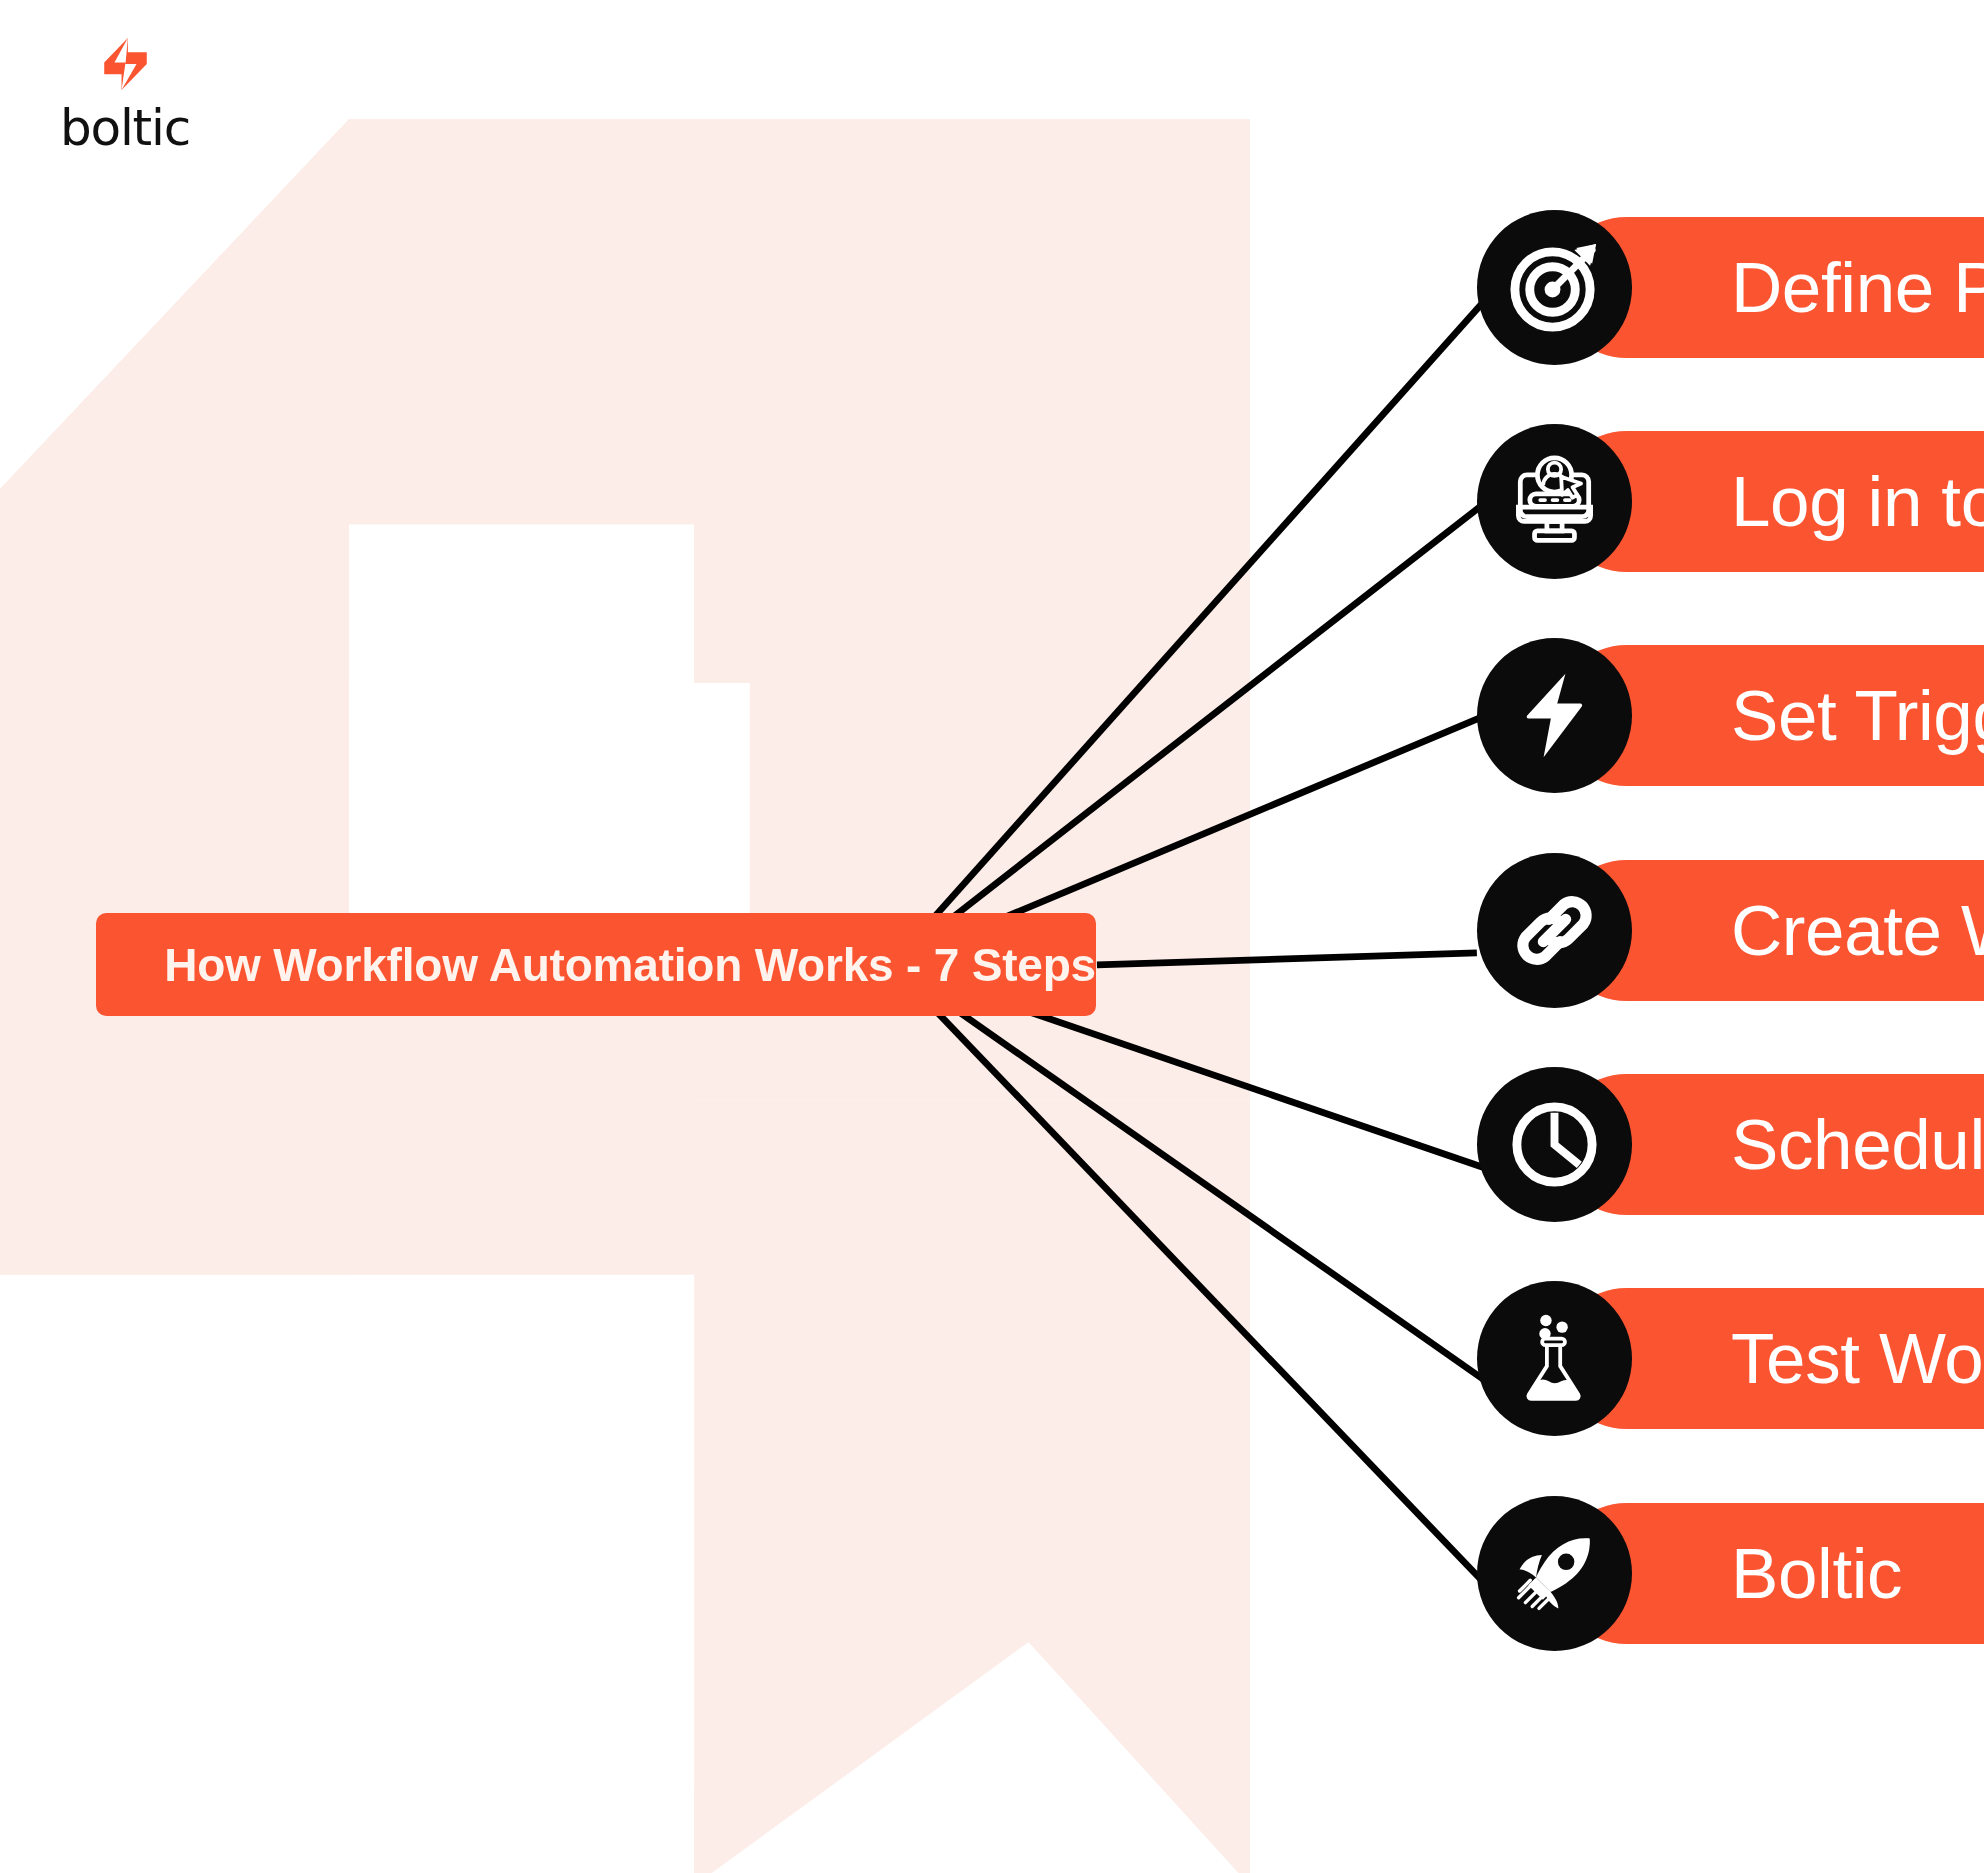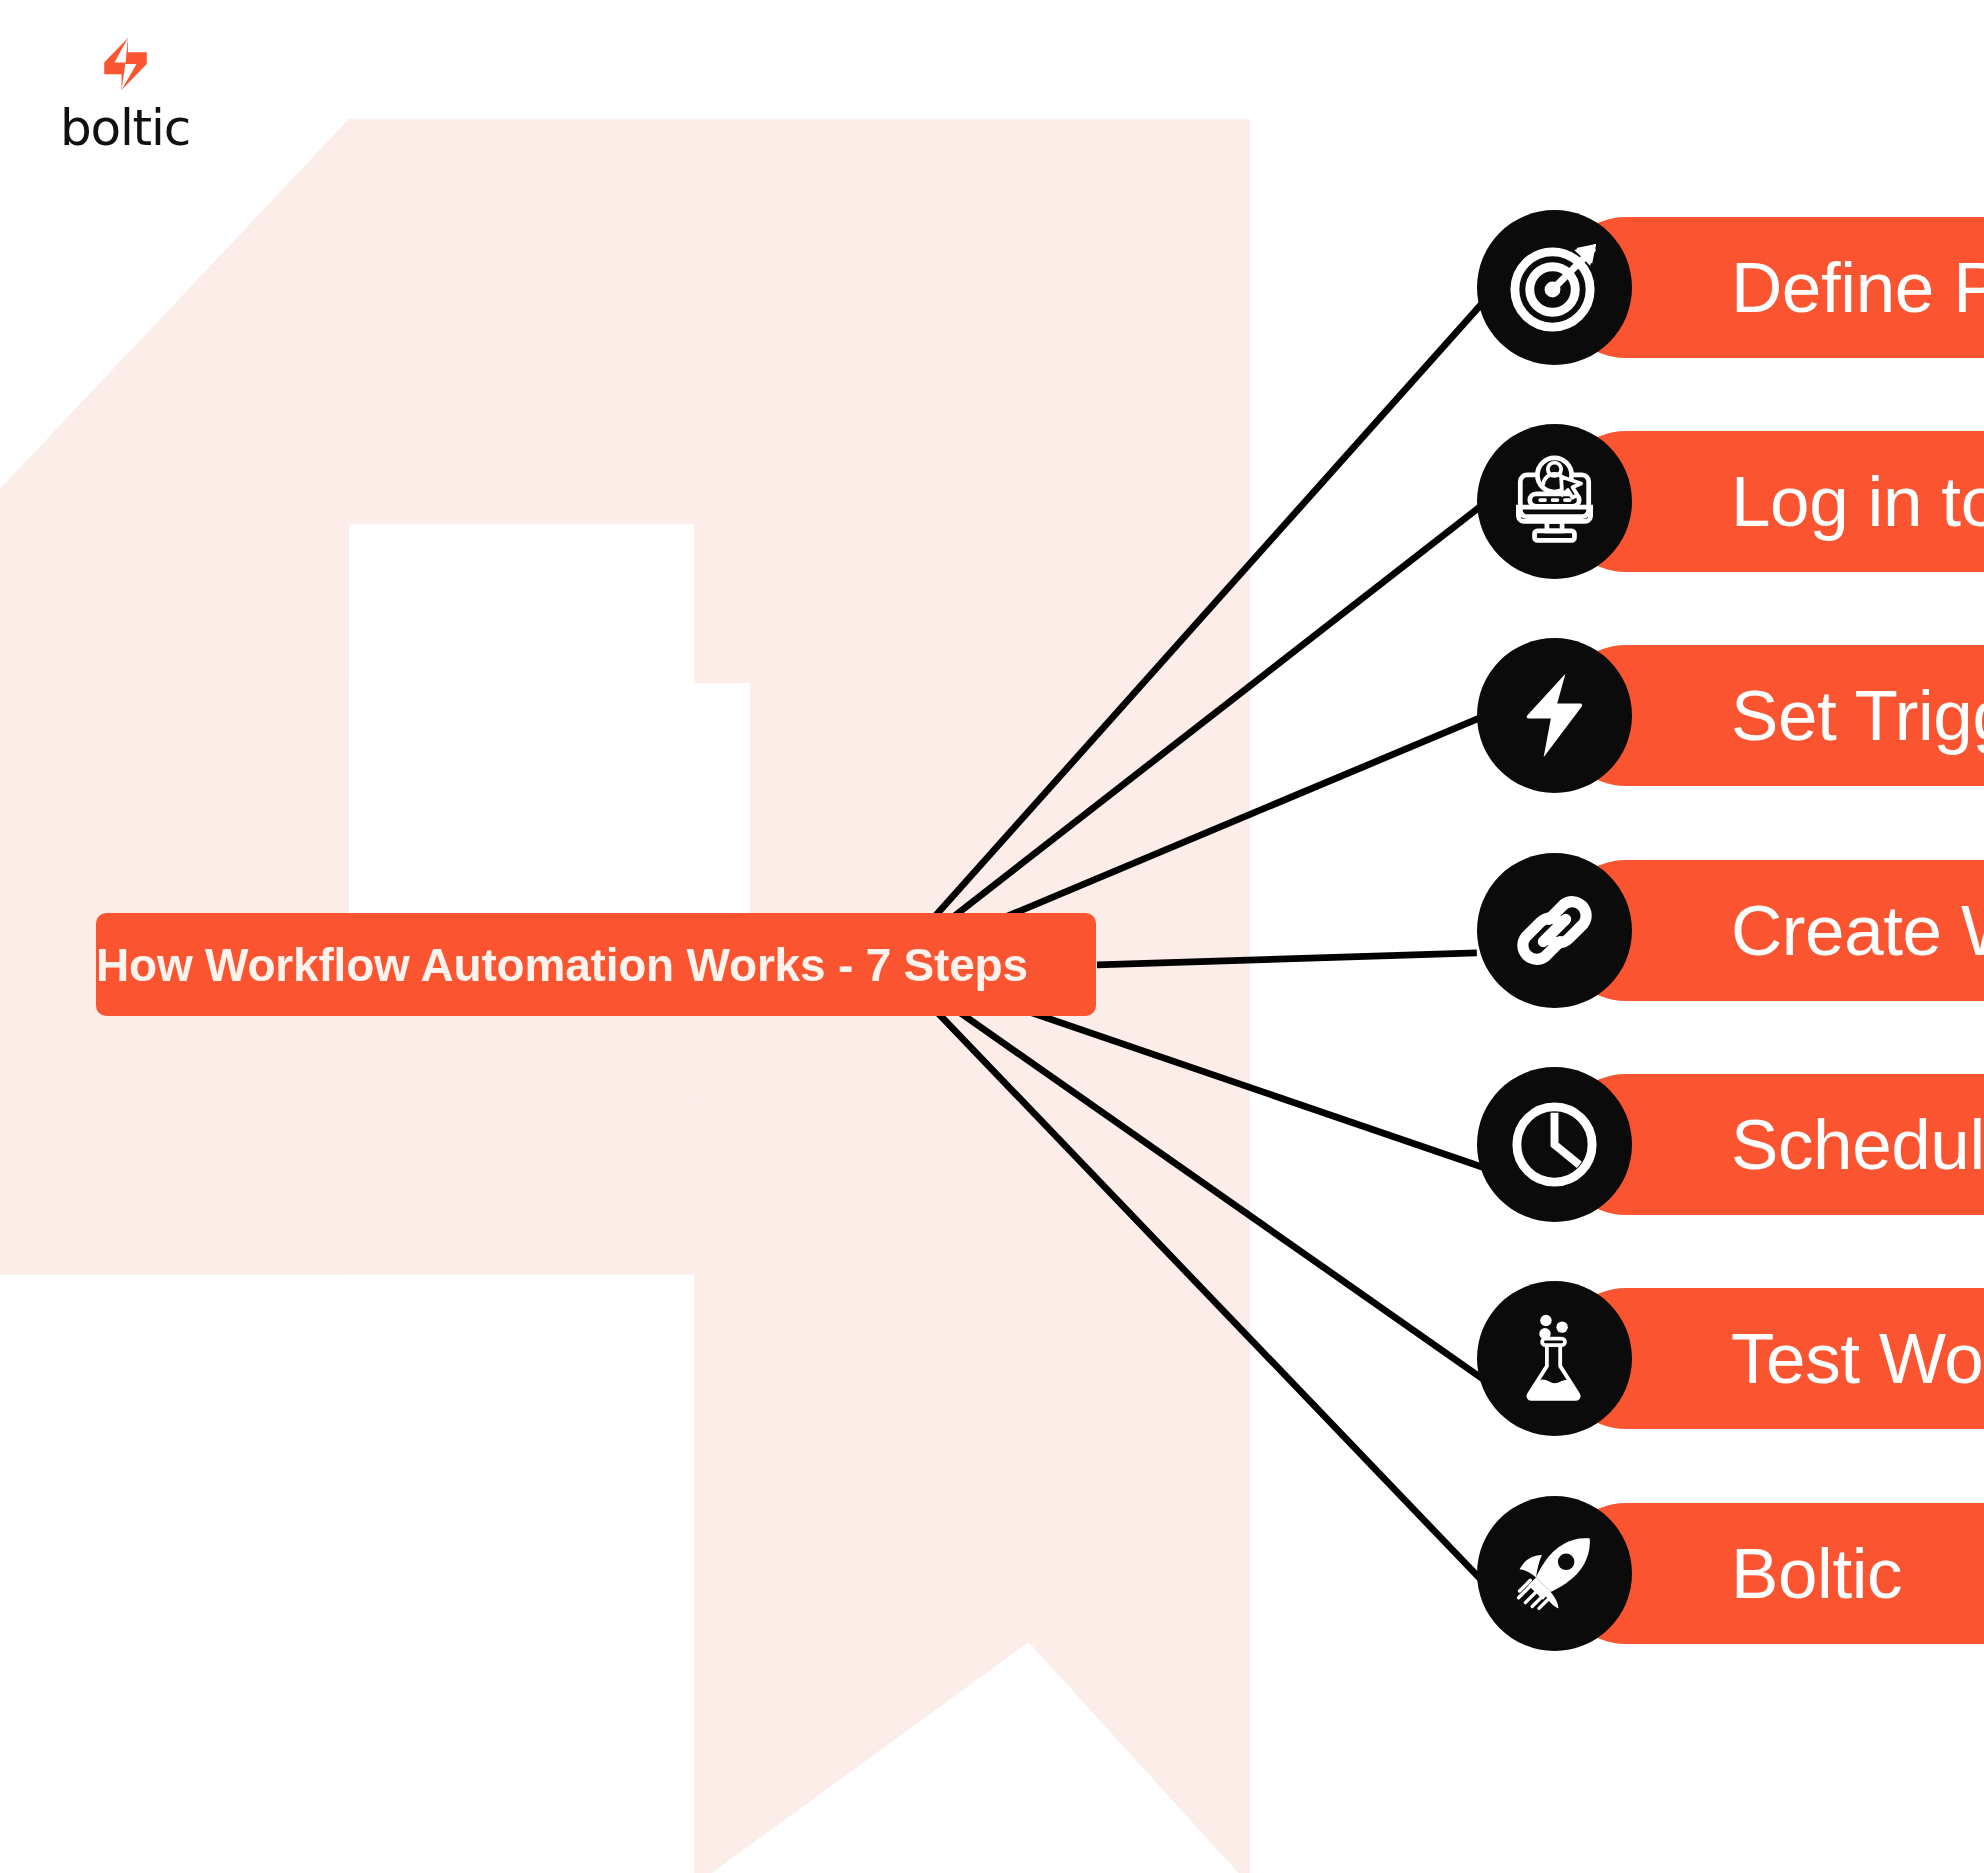--- a/index.html
+++ b/index.html
@@ -59,21 +59,21 @@
   #hub {
     position: absolute;
     left: 96px;
     top: 913px;
     width: 1000px;
     height: 103px;
     background: #FB5430;
     border-radius: 10.3px;
     display: flex;
     align-items: center;
-    justify-content: flex-start;
+    justify-content: flex-end;
   }
   #hub-label {
     color: #FFF3EE;
     font-size: 46px;
     font-weight: bold;
     letter-spacing: -0.2px;
     white-space: nowrap;
     font-family: "Liberation Sans", sans-serif;
   }
 

